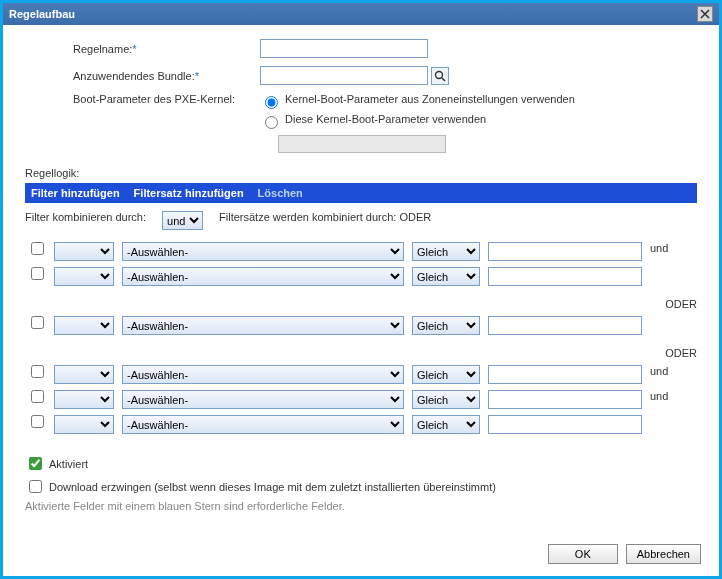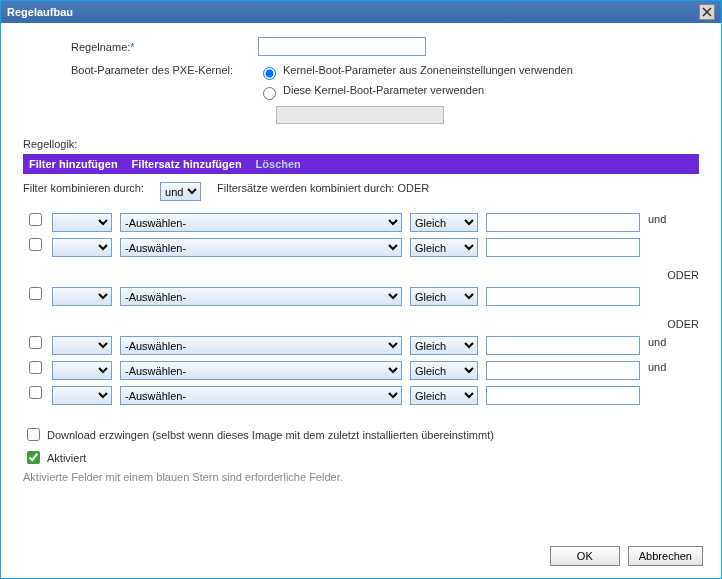--- a/index.html
+++ b/index.html
@@ -1,31 +1,31 @@
 <!DOCTYPE html>
 <html><head>
 <meta charset="utf-8">
 <style>
   * { box-sizing: border-box; }
   body { margin: 0; font-family: Arial, Helvetica, sans-serif; font-size: 11px; color: #333; }
-  .dialog { width: 722px; height: 579px; border: 1px solid #0ea5e9; background: #fff; position: relative; }
+  .dialog { width: 722px; height: 579px; border: 3px solid #0ea5e9; background: #fff; position: relative; }
   .titlebar { background: linear-gradient(#4a7bb8, #3a6cab); color: #fff; font-weight: bold; padding: 4px 6px; display: flex; justify-content: space-between; align-items: center; height: 22px; }
   .titlebar .close { width: 16px; height: 16px; background: #d8d8d8; color: #333; display: flex; align-items: center; justify-content: center; font-size: 12px; cursor: pointer; border: 1px solid #888; }
   .content { padding: 14px 22px 10px 22px; }
   .row { display: flex; align-items: center; margin-bottom: 8px; }
   .label { width: 235px; padding-left: 48px; }
   .req { color: #2a6fb5; }
   input[type=text].field { width: 168px; height: 19px; border: 1px solid #7b9ec7; font-size: 11px; padding: 0 2px; }
   .browse-btn { width: 18px; height: 18px; border: 1px solid #7b9ec7; margin-left: 3px; display: inline-flex; align-items: center; justify-content: center; cursor: pointer; background: #eef3fa; }
   .radio-col { display: flex; flex-direction: column; gap: 4px; }
   .radio-opt { display: flex; align-items: flex-start; gap: 4px; }
   .subfield { margin-left: 18px; margin-top: 2px; }
   input[type=text].gray { background: #e8e8e8; border: 1px solid #bbb; height: 18px; width: 168px; }
   .section-label { margin-top: 14px; margin-bottom: 4px; }
-  .bluebar { background: #6d28d9; color: #fff; padding: 4px 6px; display: flex; gap: 14px; font-weight: bold; }
+  .bluebar { background: #1d4ed8; color: #fff; padding: 4px 6px; display: flex; gap: 14px; font-weight: bold; }
   .bluebar span { cursor: pointer; }
   .bluebar .del { color: #bcd2f0; cursor: default; }
   .combine-row { margin: 8px 0 12px 0; display: flex; gap: 16px; }
   select.sm { border: 1px solid #7b9ec7; background: #fff; font-size: 11px; height: 19px; }
   select.combo { background: linear-gradient(#f5f8fc,#d9e5f5); }
   .filter-row { display: flex; align-items: flex-start; gap: 8px; margin-bottom: 6px; }
   .filter-row input[type=checkbox] { margin: 0 2px 0 6px; }
   select.col1 { width: 60px; }
   select.col2 { width: 282px; }
   select.col3 { width: 68px; }
@@ -54,20 +54,32 @@
 
   <div class="content">
 
     <div class="row">
       <div class="label">
         <span>Regelname:</span><span class="req">*</span>
       </div>
       <input type="text" class="field" value="" style="">
     </div>
 
+    <div class="row">
+      <div class="label">
+        <span>Anzuwendendes Bundle:</span><span class="req">*</span>
+      </div>
+      <input type="text" class="field" value="" style="">
+      <span class="browse-btn">
+        <svg width="12" height="12" viewBox="0 0 12 12">
+            <circle cx="5" cy="5" r="3.5" fill="none" stroke="#333" stroke-width="1.4"></circle>
+            <line x1="8" y1="8" x2="11" y2="11" stroke="#333" stroke-width="1.6"></line>
+          </svg>
+      </span>
+    </div>
 
     <div class="row" style="align-items:flex-start;">
       <div class="label">Boot-Parameter des PXE-Kernel:</div>
       <div class="radio-col">
         <label class="radio-opt">
           <input type="radio" name="bp" checked="" style="">
           <span>Kernel-Boot-Parameter aus Zoneneinstellungen verwenden</span>
         </label>
         <label class="radio-opt">
           <input type="radio" name="bp" style="">
@@ -139,26 +151,26 @@
       <input type="checkbox" style="">
       <select class="sm combo col1"><option></option></select>
       <select class="sm combo col2"><option>-Auswählen-</option></select>
       <select class="sm combo col3"><option>Gleich</option></select>
       <input type="text" class="col4" style="">
       <span class="conn"></span>
     </div>
 
     <div class="checks">
       <label>
+        <input type="checkbox" checked="" class="chk-green" style="">
+        <span>Aktiviert</span>
+      </label>
+      <label>
         <input type="checkbox" style="">
         <span>Download erzwingen (selbst wenn dieses Image mit dem zuletzt installierten übereinstimmt)</span>
-      </label>
-      <label>
-        <input type="checkbox" checked="" class="chk-green" style="">
-        <span>Aktiviert</span>
       </label>
       <div class="note">Aktivierte Felder mit einem blauen Stern sind erforderliche Felder.</div>
     </div>
 
   </div>
 
   <div class="buttons">
     <button class="dlg">OK</button>
     <button class="dlg">Abbrechen</button>
   </div>

